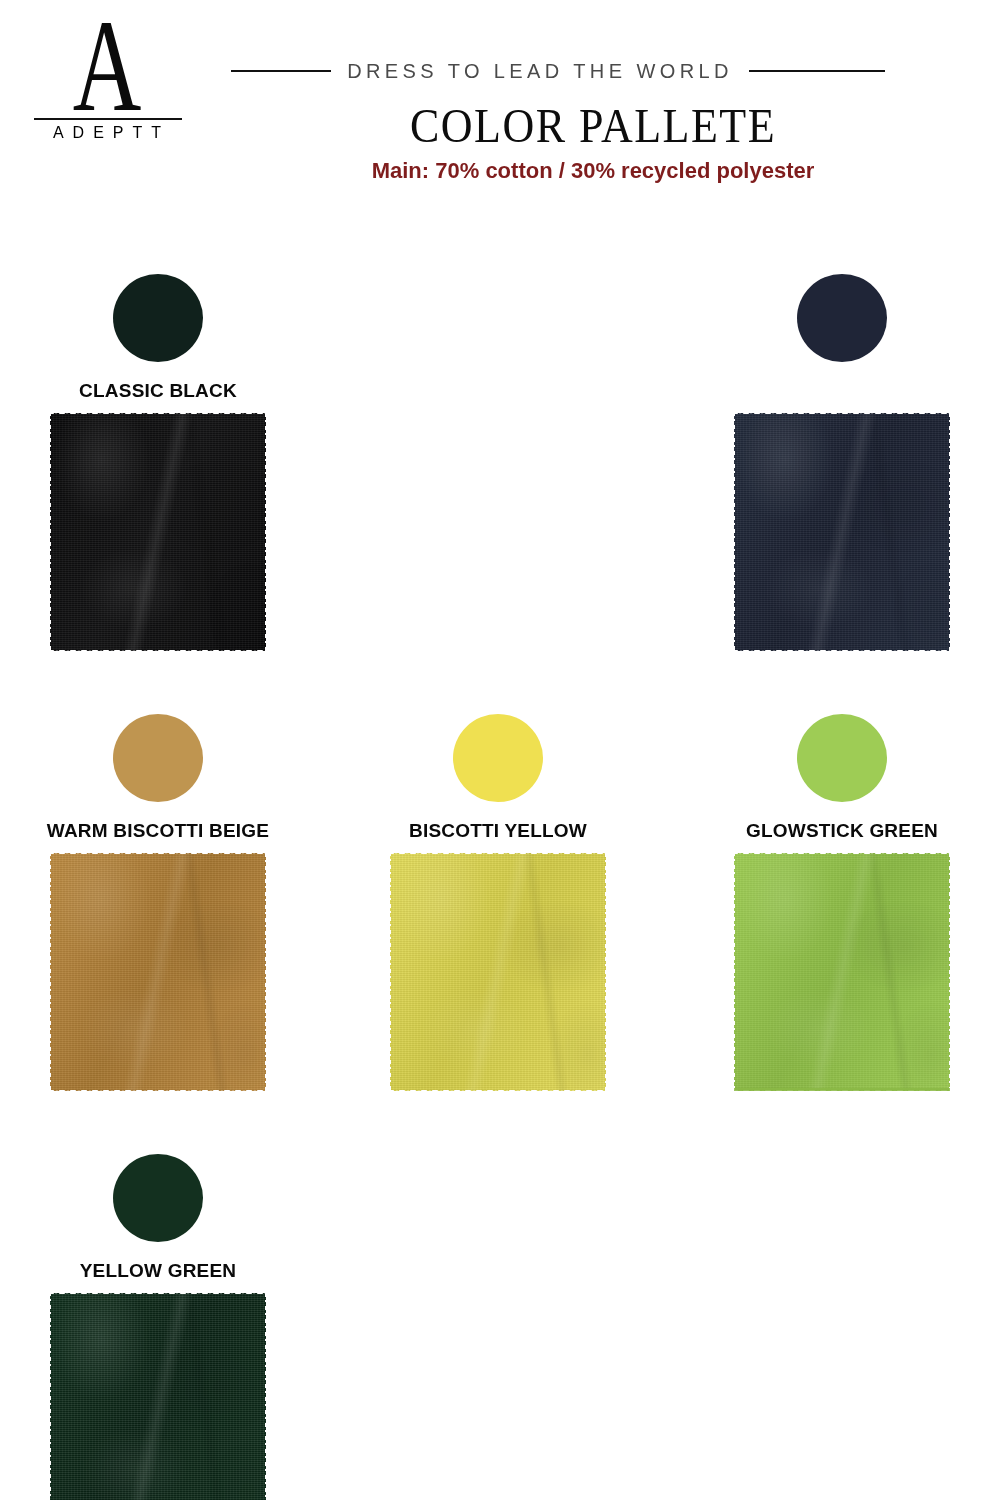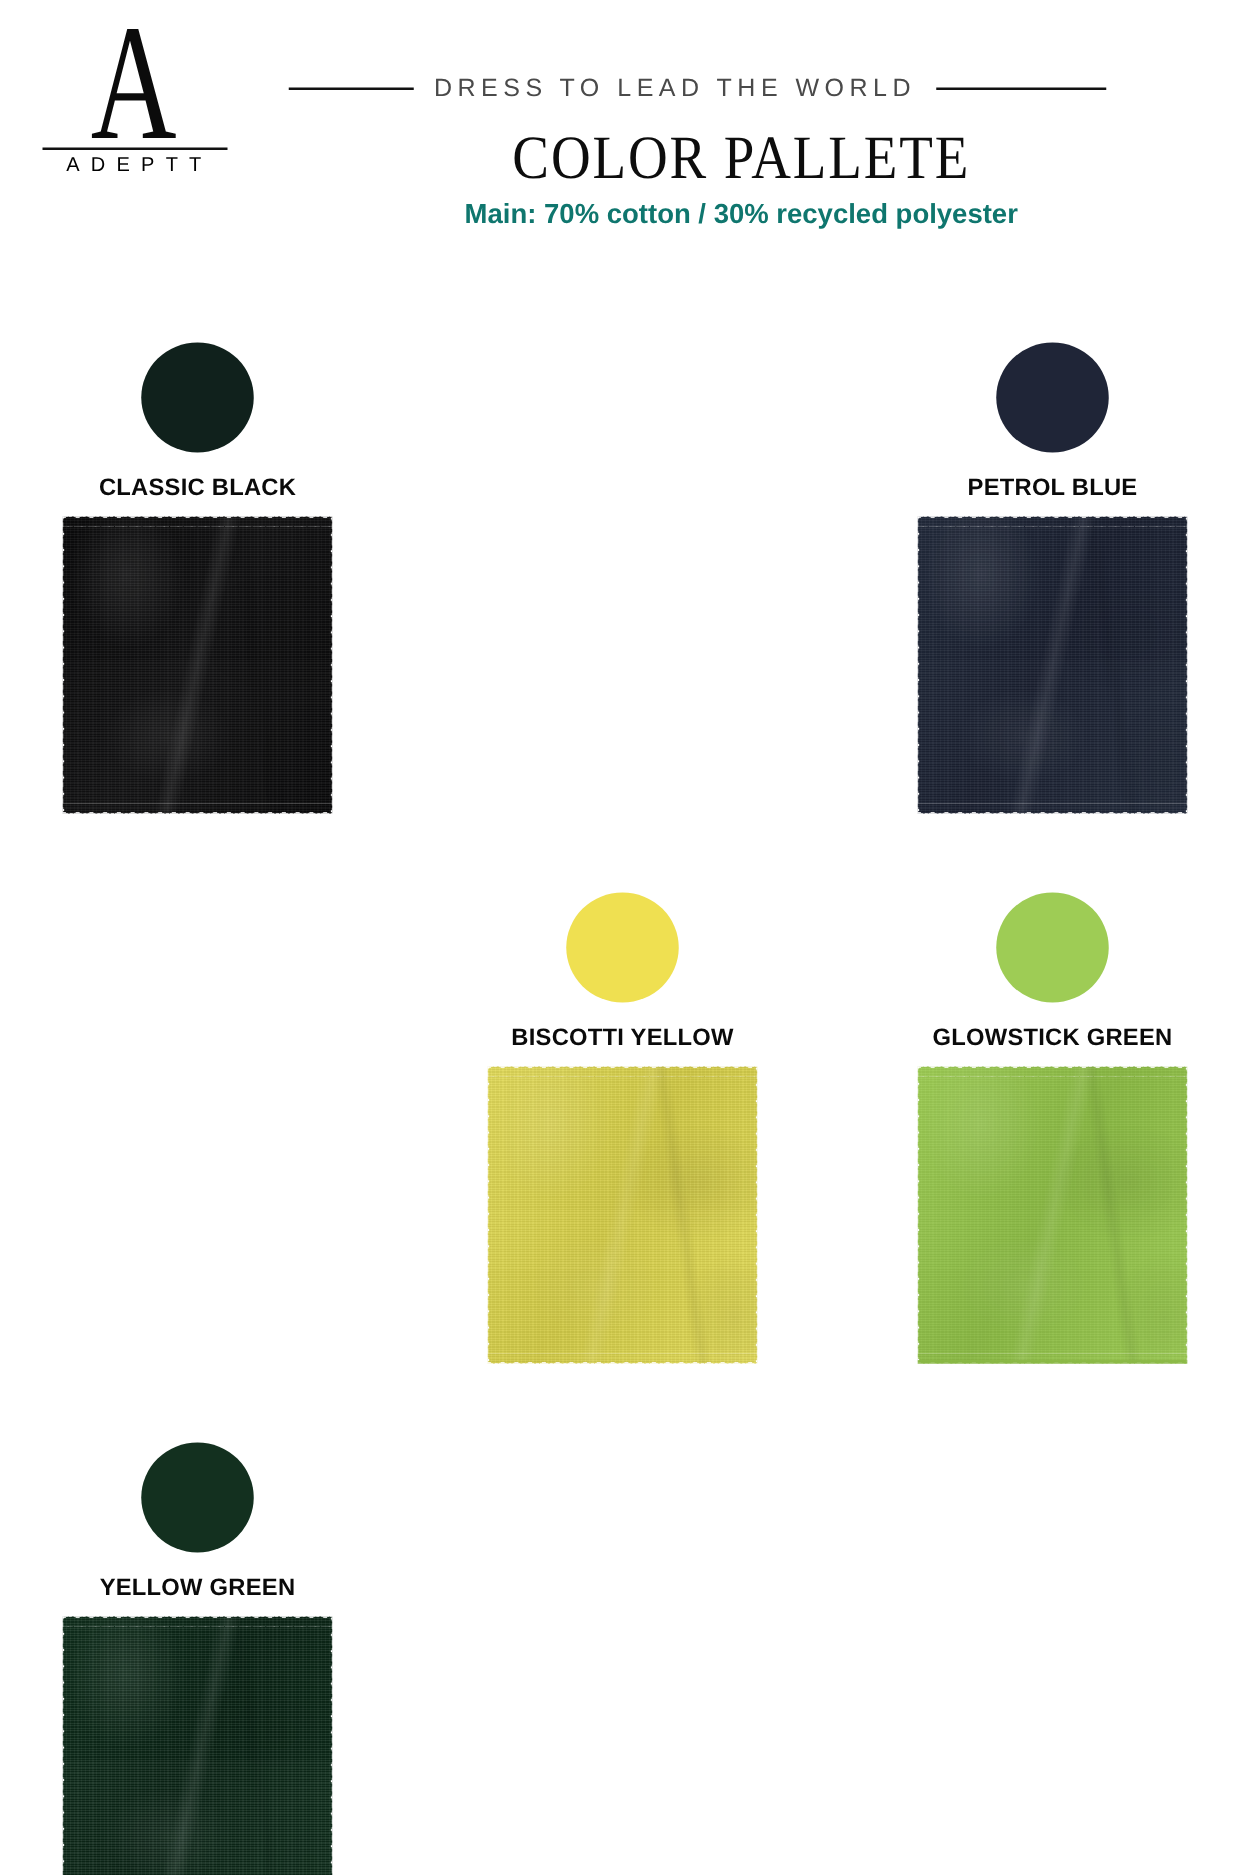--- a/index.html
+++ b/index.html
@@ -106,21 +106,21 @@
   .subtitle {
     position: absolute;
     left: 186px;
     top: 158px;
     width: 814px;
     text-align: center;
     font-family: "Liberation Sans", sans-serif;
     font-size: 22px;
     font-weight: 700;
     letter-spacing: 0px;
-    color: #0f766e;
+    color: #7f1d1d;
   }
 
   
   .palette {
     position: absolute;
     left: 0;
     top: 258px;
     width: 1000px;
   }
   .palette-row {
@@ -298,36 +298,51 @@
             <div class="fabric-crease"></div>
             <div class="edge top"></div>
             <div class="edge bottom"></div>
             <div class="edge-side left"></div>
             <div class="edge-side right"></div>
           </div>
         </div>
       </div>
       <div class="swatch-cell col-2">
         <div class="dot" style="background: rgb(31, 37, 55);"></div>
-        <div class="swatch-label">PETROL BLUE</div>
         <div class="fabric-wrap">
           <div class="fabric">
             <div class="fabric-base" style="background: linear-gradient(118deg, rgb(35, 43, 60) 0%, rgb(26, 32, 48) 48%, rgb(35, 43, 60) 100%);"></div>
             <div class="fabric-cloud"></div>
             <div class="fabric-weave"></div>
             <div class="fabric-crease"></div>
             <div class="edge top"></div>
             <div class="edge bottom"></div>
             <div class="edge-side left"></div>
             <div class="edge-side right"></div>
           </div>
         </div>
       </div>
     </div>
     <div class="palette-row">
+      <div class="swatch-cell col-0">
+        <div class="dot" style="background: rgb(191, 149, 80);"></div>
+        <div class="swatch-label">WARM BISCOTTI BEIGE</div>
+        <div class="fabric-wrap">
+          <div class="fabric">
+            <div class="fabric-base" style="background: linear-gradient(118deg, rgb(189, 140, 67) 0%, rgb(166, 119, 50) 48%, rgb(189, 140, 67) 100%);"></div>
+            <div class="fabric-cloud"></div>
+            <div class="fabric-weave"></div>
+            <div class="fabric-crease"></div>
+            <div class="edge top"></div>
+            <div class="edge bottom"></div>
+            <div class="edge-side left"></div>
+            <div class="edge-side right"></div>
+          </div>
+        </div>
+      </div>
       <div class="swatch-cell col-1">
         <div class="dot" style="background: rgb(239, 224, 81);"></div>
         <div class="swatch-label">BISCOTTI YELLOW</div>
         <div class="fabric-wrap">
           <div class="fabric">
             <div class="fabric-base" style="background: linear-gradient(118deg, rgb(227, 220, 92) 0%, rgb(210, 203, 72) 48%, rgb(227, 220, 92) 100%);"></div>
             <div class="fabric-cloud"></div>
             <div class="fabric-weave"></div>
             <div class="fabric-crease"></div>
             <div class="edge top"></div>

